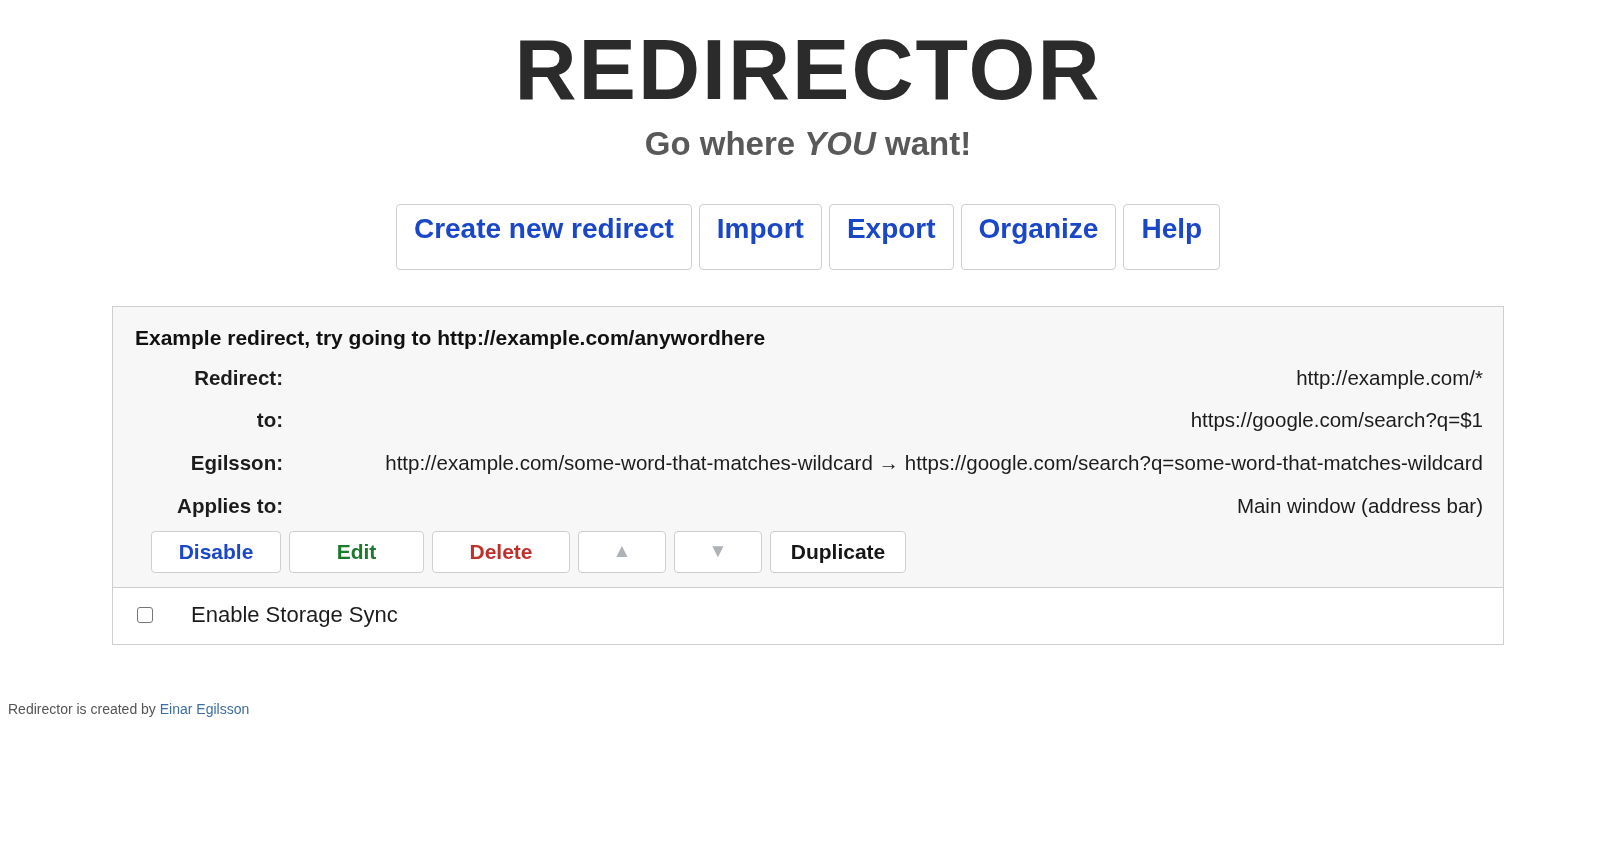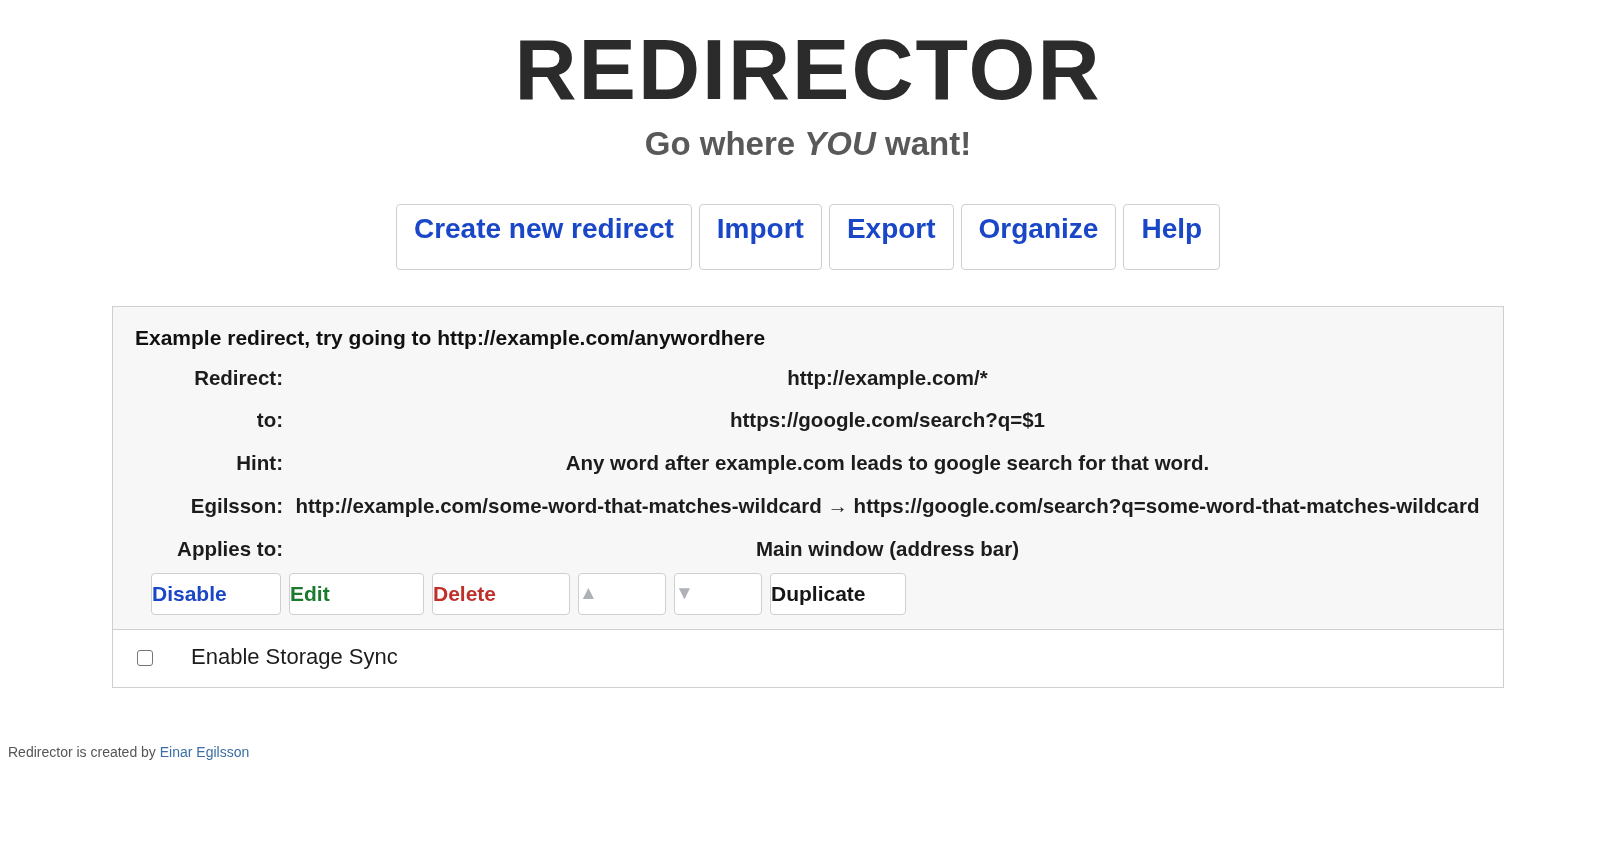--- a/index.html
+++ b/index.html
@@ -107,22 +107,22 @@
     color: #1c1c1c;
   }
   .detail-label {
     text-align: right;
     font-weight: bold;
     white-space: nowrap;
     width: 150px;
     padding-right: 9px !important;
   }
   .detail-value {
-    text-align: center;
-    font-weight: bold;
+    text-align: right;
+    font-weight: normal;
     word-break: break-word;
   }
   tr.last-detail td { padding-bottom: 6px; }
 
   
   .actions {
     display: flex;
     align-items: stretch;
     gap: 8px;
     margin-top: 4px;
@@ -131,21 +131,21 @@
   .act-btn {
     background: #ffffff;
     border: 1px solid #cfcfcf;
     border-radius: 4px;
     font-size: 21px;
     font-weight: bold;
     font-family: "Liberation Sans", sans-serif;
     padding: 7px 0 8px 0;
     cursor: pointer;
     line-height: 1.2;
-    text-align: left;
+    text-align: center;
     min-width: 88px;
   }
   .act-disable { color: #1a46c8; width: 130px; }
   .act-edit    { color: #1a7a2e; width: 135px; }
   .act-delete  { color: #c0302b; width: 138px; }
   .act-arrow   { color: #aeb2b6; width: 72px; font-size: 19px; }
   .act-dup     { color: #161616; width: 136px; }
 
   
   .sync-row {
@@ -216,24 +216,20 @@
 
       <table class="detail-table">
         <tbody>
           <tr>
             <td class="detail-label">Redirect:</td>
             <td class="detail-value">http://example.com/*</td>
           </tr>
           <tr>
             <td class="detail-label">to:</td>
             <td class="detail-value">https://google.com/search?q=$1</td>
-          </tr>
-          <tr>
-            <td class="detail-label">Hint:</td>
-            <td class="detail-value">Any word after example.com leads to google search for that word.</td>
           </tr>
           <tr>
             <td class="detail-label">Egilsson:</td>
             <td class="detail-value">http://example.com/some-word-that-matches-wildcard → https://google.com/search?q=some-word-that-matches-wildcard</td>
           </tr>
           <tr class="last-detail">
             <td class="detail-label">Applies to:</td>
             <td class="detail-value">Main window (address bar)</td>
           </tr>
         </tbody>

